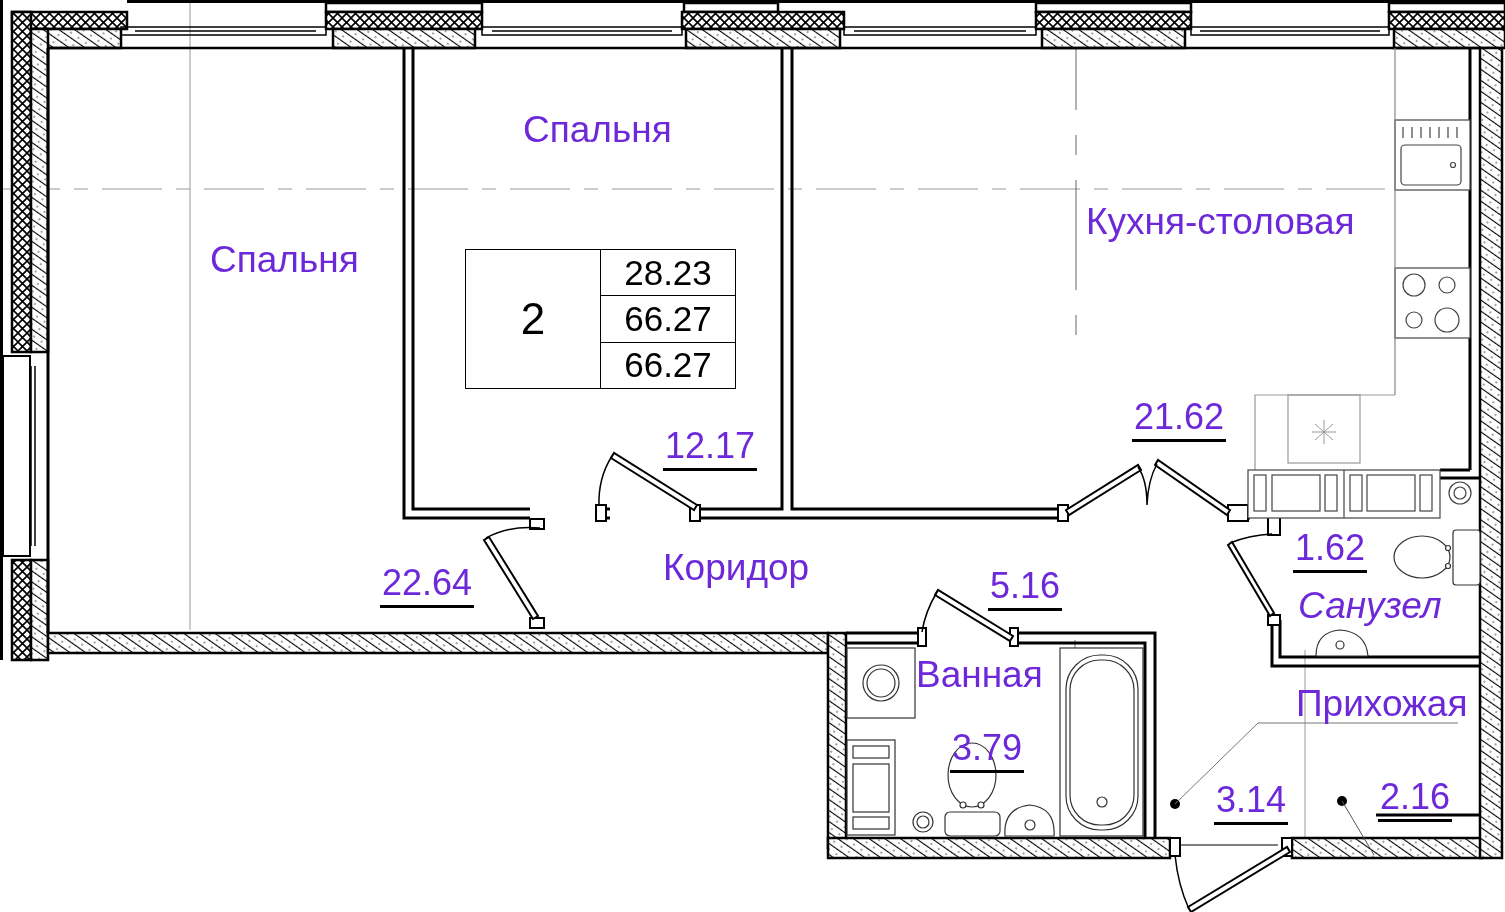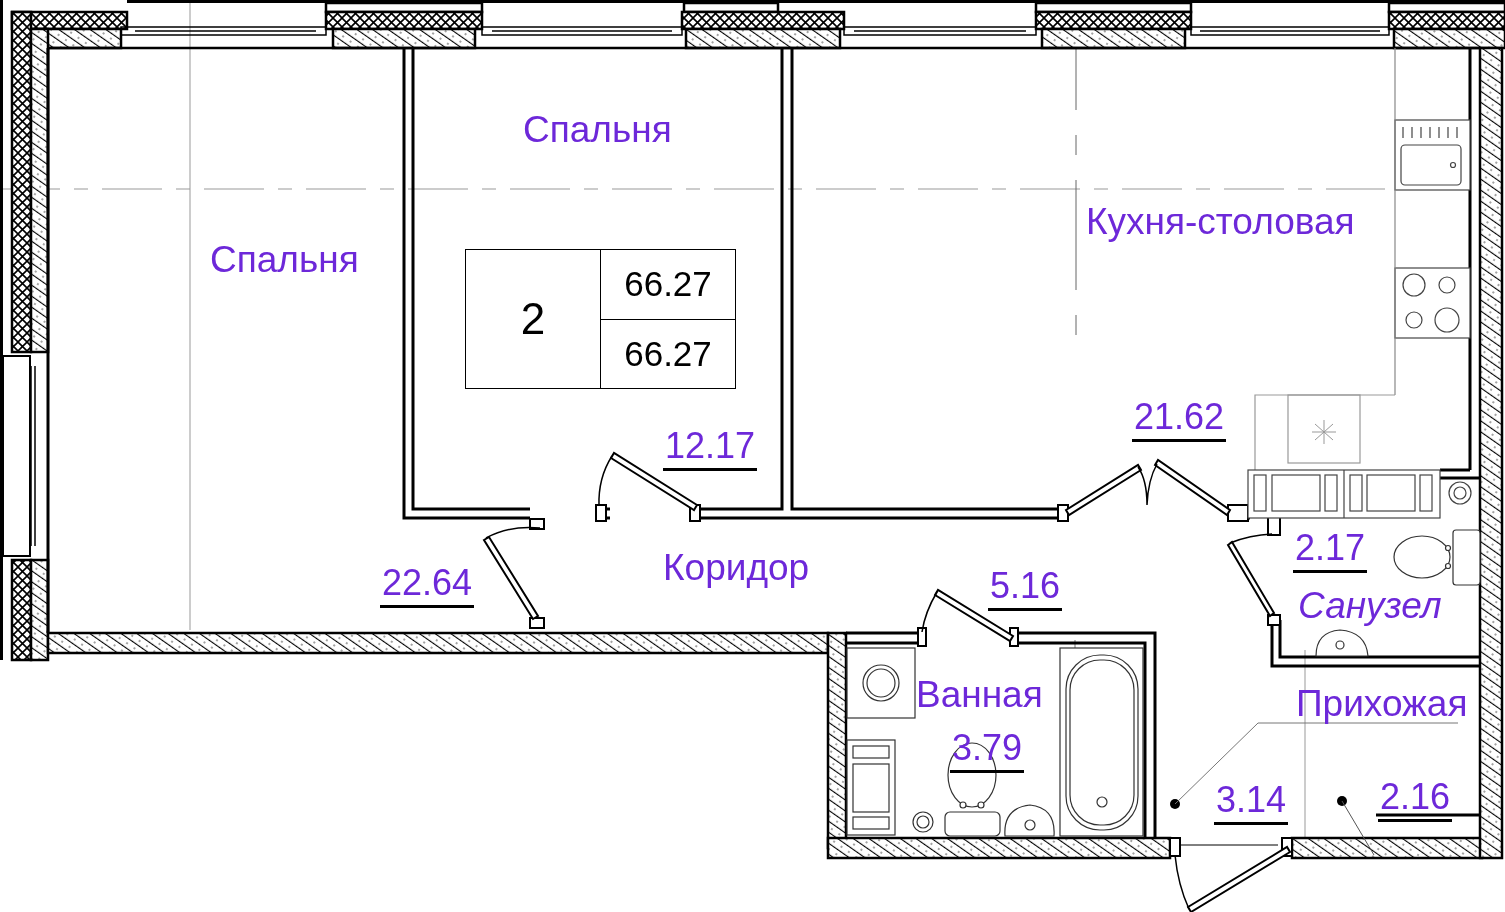--- a/index.html
+++ b/index.html
@@ -224,39 +224,40 @@
     <circle cx="1342" cy="801" r="5" fill="#000"></circle>
     <polyline points="1175,804 1258,723 1458,723" fill="none" stroke="#777" stroke-width="1"></polyline>
     <line x1="1342" y1="801" x2="1374" y2="855" stroke="#555" stroke-width="1"></line>
     <line x1="1376" y1="815" x2="1480" y2="815" stroke="#000" stroke-width="3"></line>
   </g>
 </svg>
 
 <div class="tbl">
   <div class="tbl-left">2</div>
   <div class="tbl-right">
+    <div class="tbl-cell">28.23</div>
     <div class="tbl-cell">66.27</div>
     <div class="tbl-cell">66.27</div>
   </div>
 </div>
 
 <div class="lbl room" style="left:210px;top:241px;">Спальня</div>
 <div class="lbl area ul" style="left:380px;top:565px;">22.64</div>
 
 <div class="lbl room" style="left:523px;top:111px;">Спальня</div>
 <div class="lbl area ul" style="left:663px;top:428px;">12.17</div>
 
 <div class="lbl room" style="left:1086px;top:203px;">Кухня-столовая</div>
 <div class="lbl area ul" style="left:1132px;top:399px;">21.62</div>
 
 <div class="lbl room" style="left:663px;top:549px;">Коридор</div>
 <div class="lbl area ul" style="left:988px;top:568px;">5.16</div>
 
-<div class="lbl room" style="left:916px;top:676px;">Ванная</div>
+<div class="lbl room" style="left:916px;top:656px;">Ванная</div>
 <div class="lbl area ul" style="left:950px;top:702px;margin-top:28px;">3.79</div>
 
 <div class="lbl room" style="left:1298px;top:587px;font-style:italic;">Санузел</div>
-<div class="lbl area ul" style="left:1293px;top:530px;">2.17</div>
+<div class="lbl area ul" style="left:1293px;top:530px;">1.62</div>
 
 <div class="lbl room" style="left:1296px;top:685px;">Прихожая</div>
 <div class="lbl area ul" style="left:1198px;top:782px;margin-left:16px;">3.14</div>
 
 <div class="lbl area ul" style="left:1378px;top:779px;">2.16</div>
 
 </body></html>

